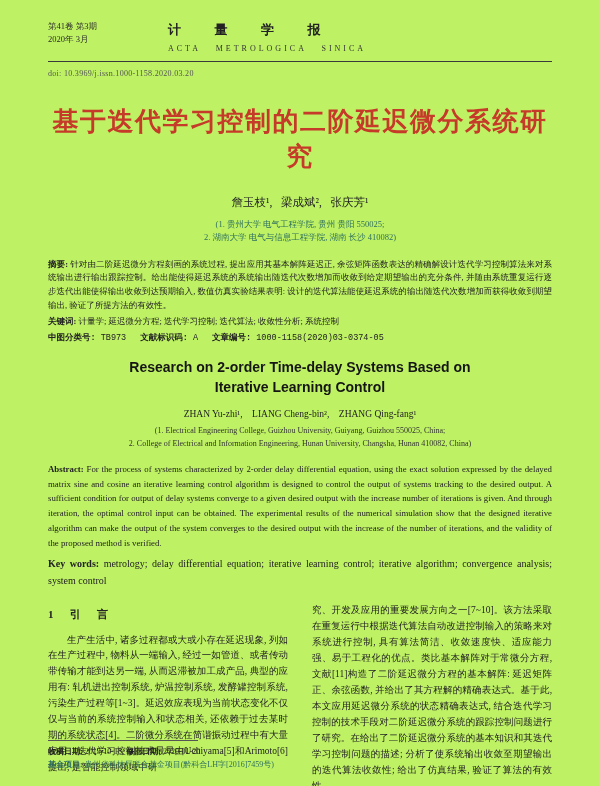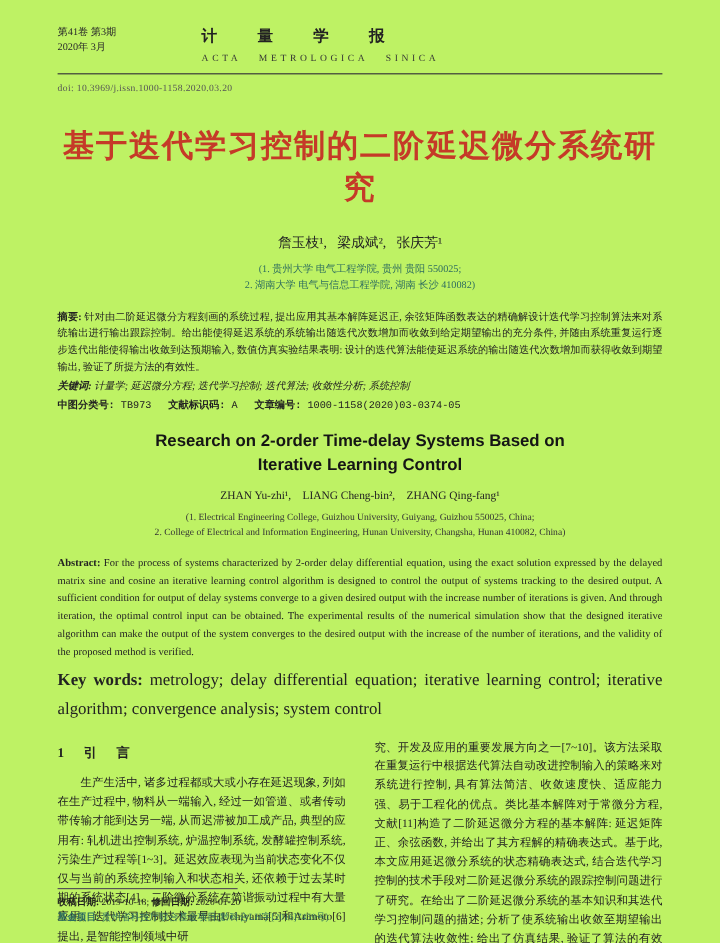--- a/index.html
+++ b/index.html
@@ -28,33 +28,33 @@
 
   
   .title-cn { text-align:center; font-size:26px; font-weight:bold; color:#c53a28;
               letter-spacing:1.5px; margin-top:26px; }
   .authors-cn { text-align:center; font-size:11.5px; margin-top:21px; color:#222; white-space:pre; }
   .affil-cn { text-align:center; font-size:8.5px; line-height:1.6; margin-top:8px; color:#2f6e5f; }
 
   
   .abs-cn { margin-top:13px; font-size:8.5px; line-height:1.6; text-align:justify; color:#222; }
   .abs-cn .lbl, .kw .lbl, .clc .lbl { font-weight:bold; }
-  .kw { margin-top:3px; font-size:8.5px; line-height:1.6; text-align:justify; color:#222;font-style:italic; }
+  .kw { margin-top:3px; font-size:8.5px; line-height:1.6; text-align:justify; color:#222; }
   .clc { margin-top:3px; font-size:8.5px; color:#222; }
   .clc span.seg { margin-right:14px;font-family:Liberation Mono, monospace; }
 
   
   .title-en { text-align:center; font-size:14px; font-weight:bold; line-height:1.45;
               margin:13px auto 0; width:360px; color:#151515;
               font-family:"Liberation Sans","DejaVu Sans",sans-serif; }
   .authors-en { text-align:center; font-size:9.5px; margin-top:12px; color:#222; white-space:pre; }
   .affil-en { text-align:center; font-size:8px; line-height:1.6; margin-top:6px; color:#333; }
   .abs-en { margin-top:11px; font-size:8.8px; line-height:1.68; text-align:justify; color:#222; }
   .abs-en .lbl, .kw-en .lbl { font-weight:bold; }
-  .kw-en { margin-top:6px; font-size:14px; line-height:1.68; text-align:justify; color:#222; }
+  .kw-en { margin-top:6px; font-size:10px; line-height:1.68; text-align:justify; color:#222; }
 
   
   .cols { display:flex; gap:24px; margin-top:13px; }
   .col { flex:1; font-size:9.5px; line-height:1.68; text-align:justify; color:#222; }
   .sec-title { font-size:11px; font-weight:bold; letter-spacing:2px; margin:2px 0 9px 0; white-space:pre; }
   .col p { text-indent:2em; }
   .col p.cont { text-indent:0; }
 
   
   .pfoot { position:absolute; left:48px; right:32px; bottom:14px; font-size:8px; line-height:1.7; }

